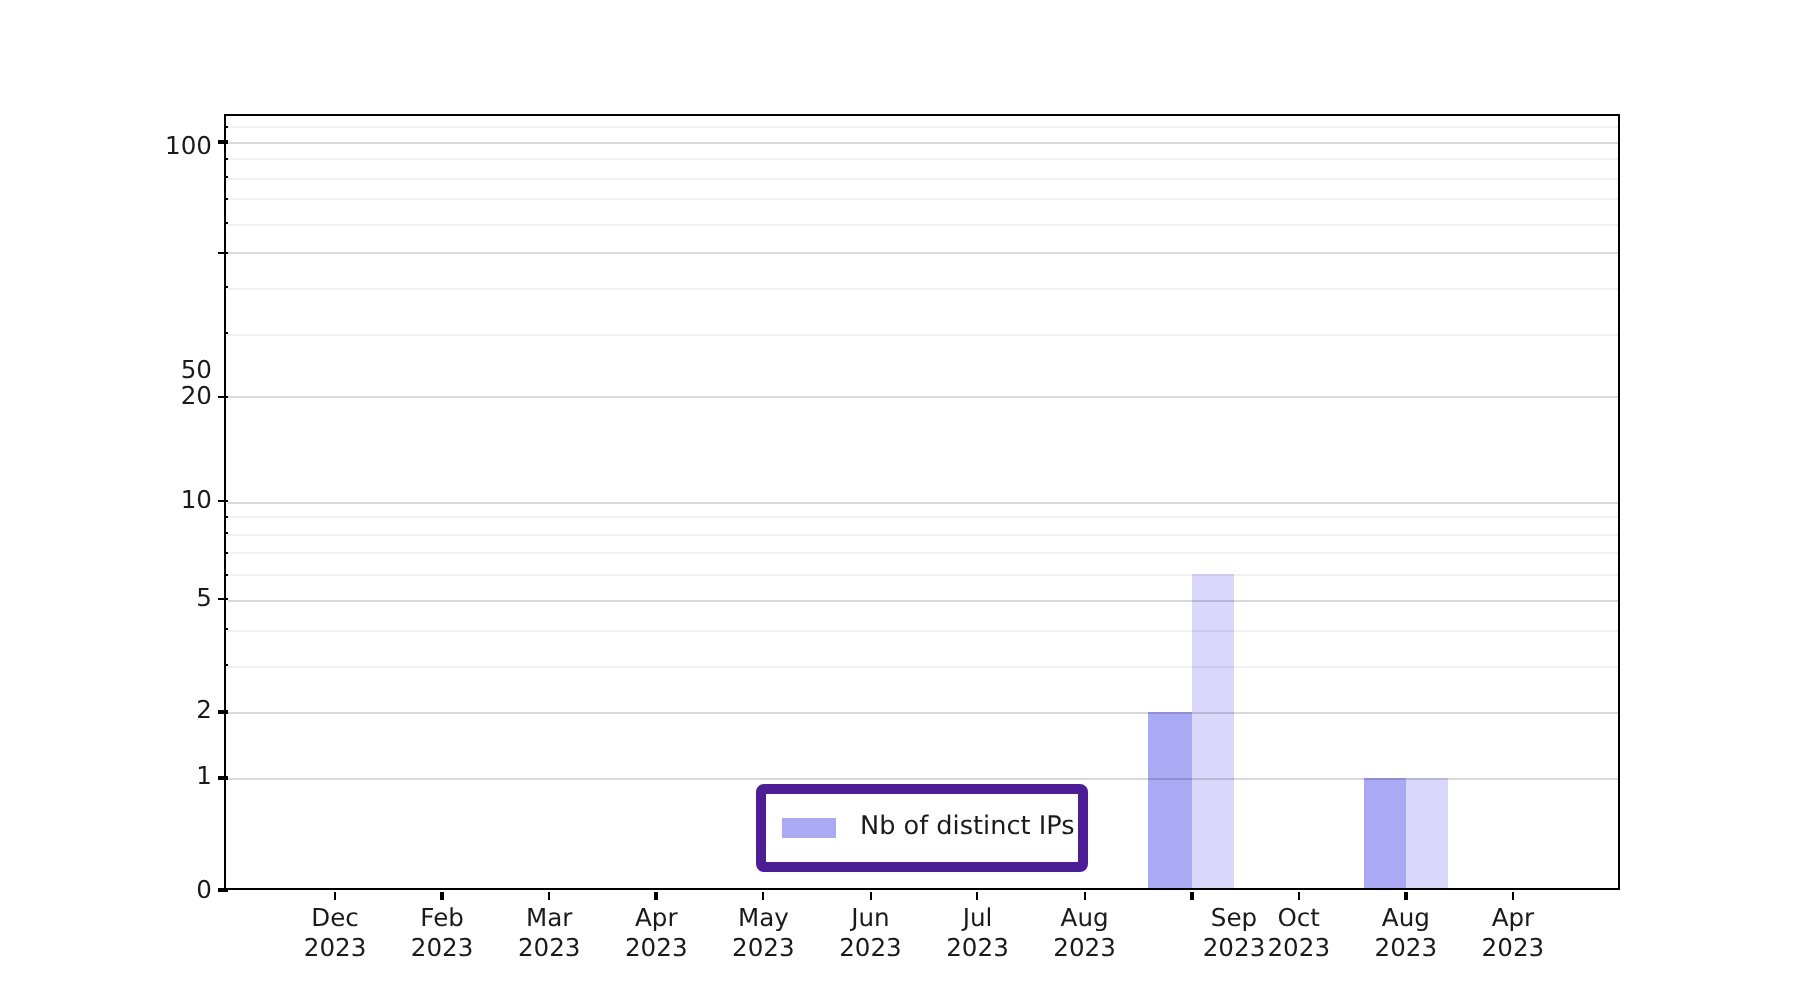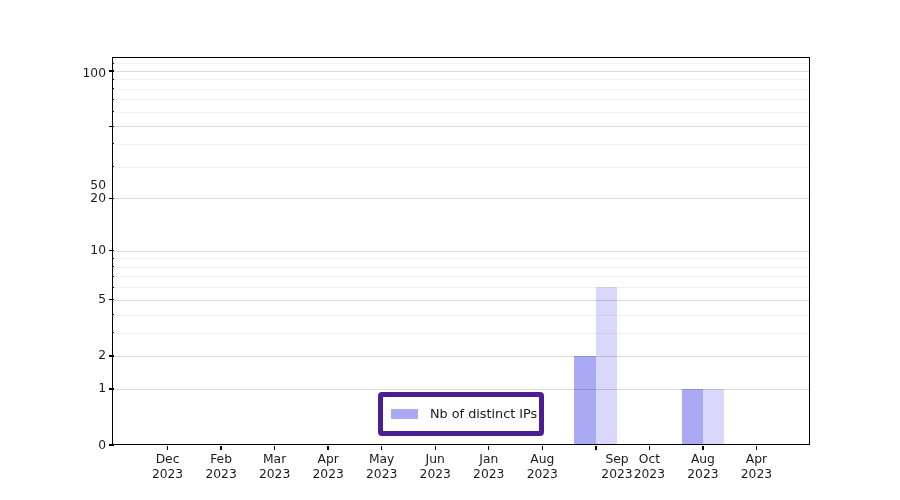--- a/index.html
+++ b/index.html
@@ -164,21 +164,21 @@
         <div>May</div>
         <div>2023</div>
       </div>
       <div class="xtick-mark" style="left: 434.531px;"></div>
       <div class="xtick-label" style="left: 403.231px;">
         <div>Jun</div>
         <div>2023</div>
       </div>
       <div class="xtick-mark" style="left: 488.069px;"></div>
       <div class="xtick-label" style="left: 456.769px;">
-        <div>Jan</div>
+        <div>Jul</div>
         <div>2023</div>
       </div>
       <div class="xtick-mark" style="left: 541.608px;"></div>
       <div class="xtick-label" style="left: 510.308px;">
         <div>Aug</div>
         <div>2023</div>
       </div>
       <div class="xtick-mark" style="left: 595.146px;"></div>
       <div class="xtick-label" style="left: 585px;">
         <div>Sep</div>

